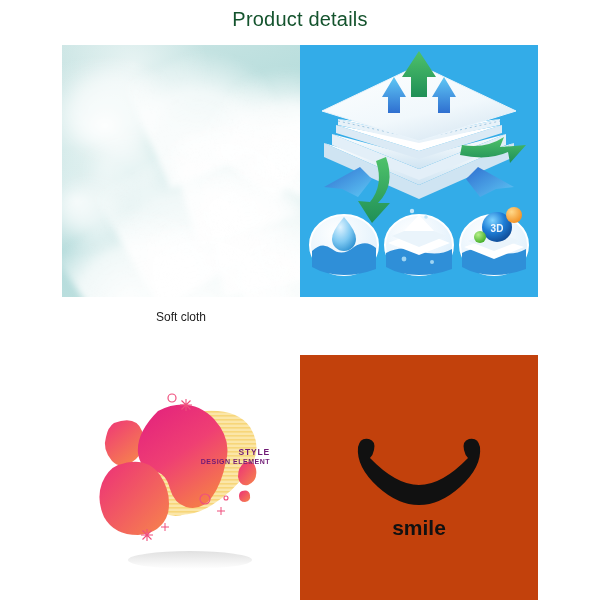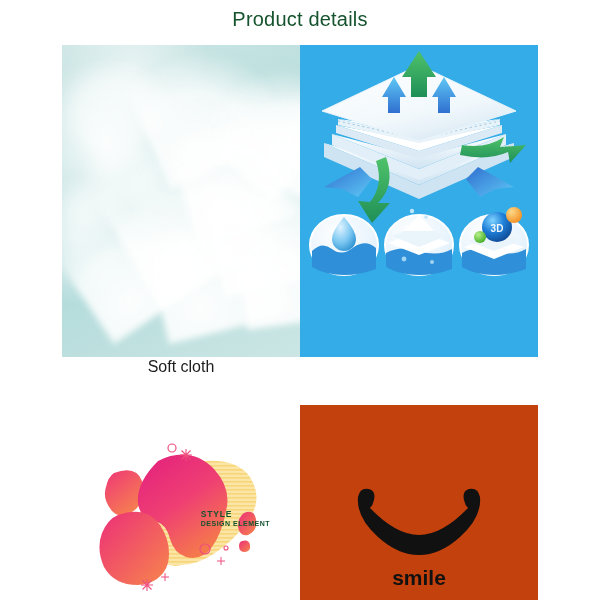--- a/index.html
+++ b/index.html
@@ -39,29 +39,30 @@
     justify-content: space-between;
   }
   .row-2 { margin-top: 28px; }
 
   .cell {
     width: 238px;
   }
 
   .tile {
     width: 238px;
-    height: 312px;
+    height: 252px;
     position: relative;
     overflow: hidden;
   }
 
   .caption {
     text-align: center;
-    font-size: 16px;
+    font-size: 12px;
     color: #1c1c1c;
+    margin-top: 10px;
     line-height: 20px;
   }
 
   
   .tile-feather {
     background:
       radial-gradient(ellipse 60% 45% at 18% 32%, rgba(255,255,255,.92) 0%, rgba(255,255,255,0) 62%),
       radial-gradient(ellipse 38% 30% at 6% 62%, rgba(255,255,255,.75) 0%, rgba(255,255,255,0) 70%),
       radial-gradient(ellipse 45% 35% at 30% 8%, rgba(255,255,255,.60) 0%, rgba(255,255,255,0) 70%),
       linear-gradient(155deg, #cfe7e6 0%, #b9dedd 38%, #b3dbdb 58%, #cbe6e4 100%);
@@ -93,22 +94,23 @@
   
   .tile-breathable { background: #33ace8; }
   .breathable-svg { display: block; width: 238px; height: 240px; }
 
   
   .tile-blob { background: #ffffff; }
   .blob-svg { display: block; width: 238px; height: 240px; }
   .blob-text {
     position: absolute;
     right: 30px;
-    top: 105px;
-    color: #14532d;
+    top: 93px;
+    text-align: right;
+    color: #701a75;
     line-height: 1.15;
     pointer-events: none;
   }
   .blob-text .t1 { font-size: 8.5px; font-weight: 700; letter-spacing: .8px; }
   .blob-text .t2 { font-size: 7px;  font-weight: 700; letter-spacing: .5px; }
 
   
   .tile-smile { background: #c2410c; text-decoration: underline; }
   .smile-svg { display: block; width: 238px; height: 240px; }
 </style>

